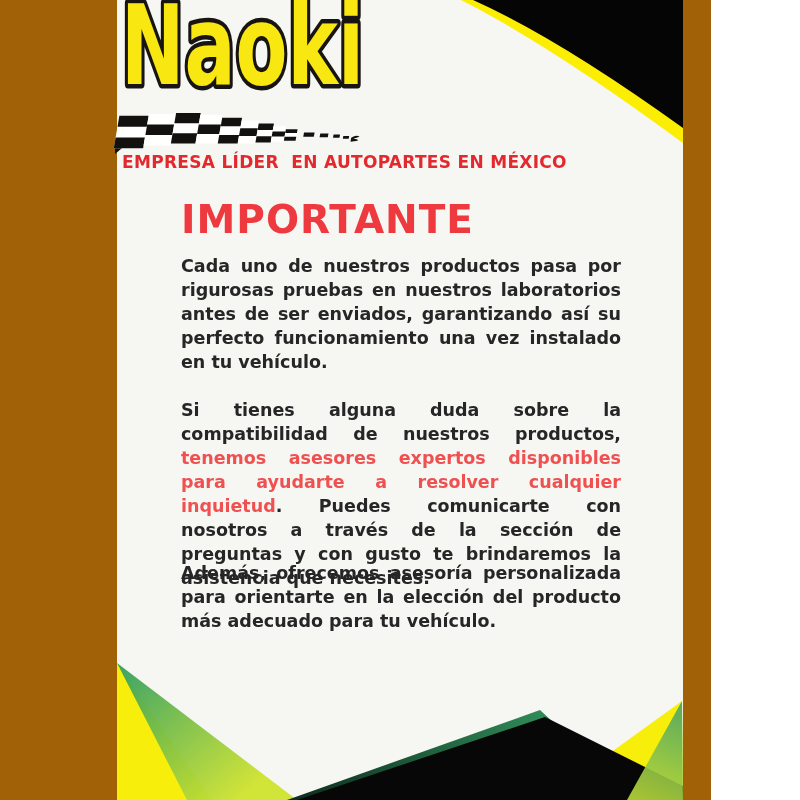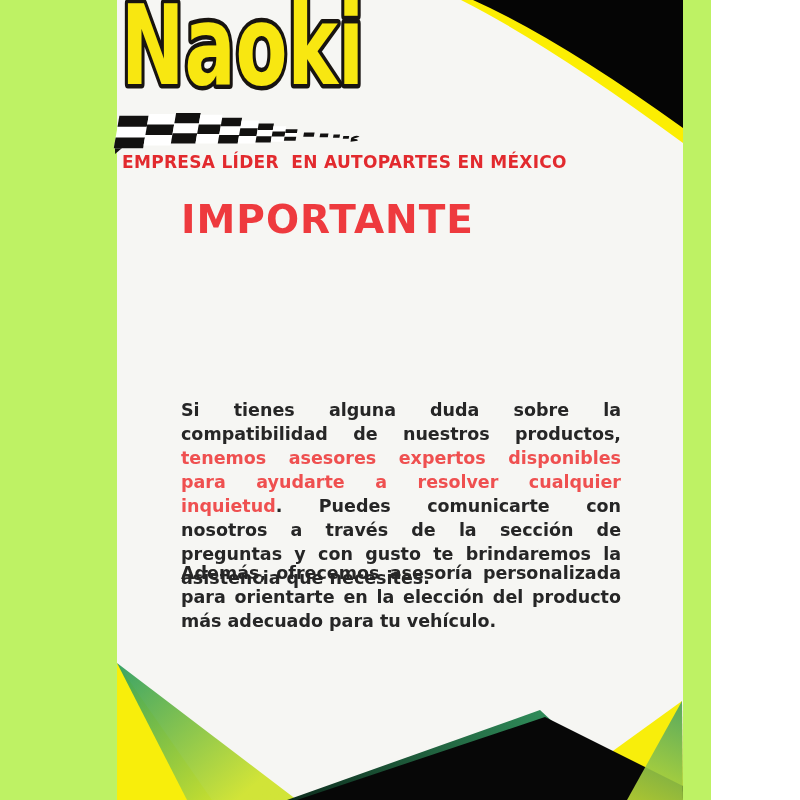--- a/index.html
+++ b/index.html
@@ -1,16 +1,16 @@
 <!DOCTYPE html>
 <html><head>
 <meta charset="utf-8">
 <style>
   html,body{margin:0;padding:0;background:#ffffff;}
-  .canvas{position:relative;width:711px;height:800px;background:#bef264;overflow:hidden;
+  .canvas{position:relative;width:711px;height:800px;background:#a16207;overflow:hidden;
           font-family:"DejaVu Sans","Liberation Sans",sans-serif;}
   .artwork{position:absolute;left:117px;top:0;width:566px;height:800px;background:#f6f6f3;}
   .deco-svg{position:absolute;left:0;top:0;width:566px;height:800px;display:block;}
 
   
   .logo-wrap{position:absolute;left:0;top:0;width:300px;height:100px;}
   .brand-sub{position:absolute;left:3px;top:93px;font-size:21px;font-weight:bold;
              letter-spacing:3px;color:#1c1916;line-height:1;}
   .flag-wrap{position:absolute;left:-4px;top:112px;width:252px;height:44px;}
   .tagline{position:absolute;left:5px;top:152px;font-size:17px;font-weight:bold;
@@ -126,19 +126,20 @@
           <rect x="191.5" y="23.5" width="5.5" height="3.5"></rect>
           <rect x="200" y="25" width="5" height="3"></rect>
           <path d="M207,27 q4,-4 7,-1 l-5,2 q4,0 4,2 l-6,1 Z"></path>
         </g>
       </svg>
     </div>
     <div class="tagline">EMPRESA LÍDER  EN AUTOPARTES EN MÉXICO</div>
 
     <div class="heading">IMPORTANTE</div>
 
+    <p class="para para-1">Cada uno de nuestros productos pasa por rigurosas pruebas en nuestros laboratorios antes de ser enviados, garantizando así su perfecto funcionamiento una vez instalado en tu vehículo.</p>
 
     <p class="para para-2"><span>Si tienes alguna duda sobre la compatibilidad de nuestros productos, </span><span class="hl">tenemos asesores expertos disponibles para ayudarte a resolver cualquier inquietud</span><span>. Puedes comunicarte con nosotros a través de la sección de preguntas y con gusto te brindaremos la asistencia que necesites.</span></p>
 
     <p class="para para-3">Además, ofrecemos asesoría personalizada para orientarte en la elección del producto más adecuado para tu vehículo.</p>
 
   </div>
 </div>
 
 </body></html>

